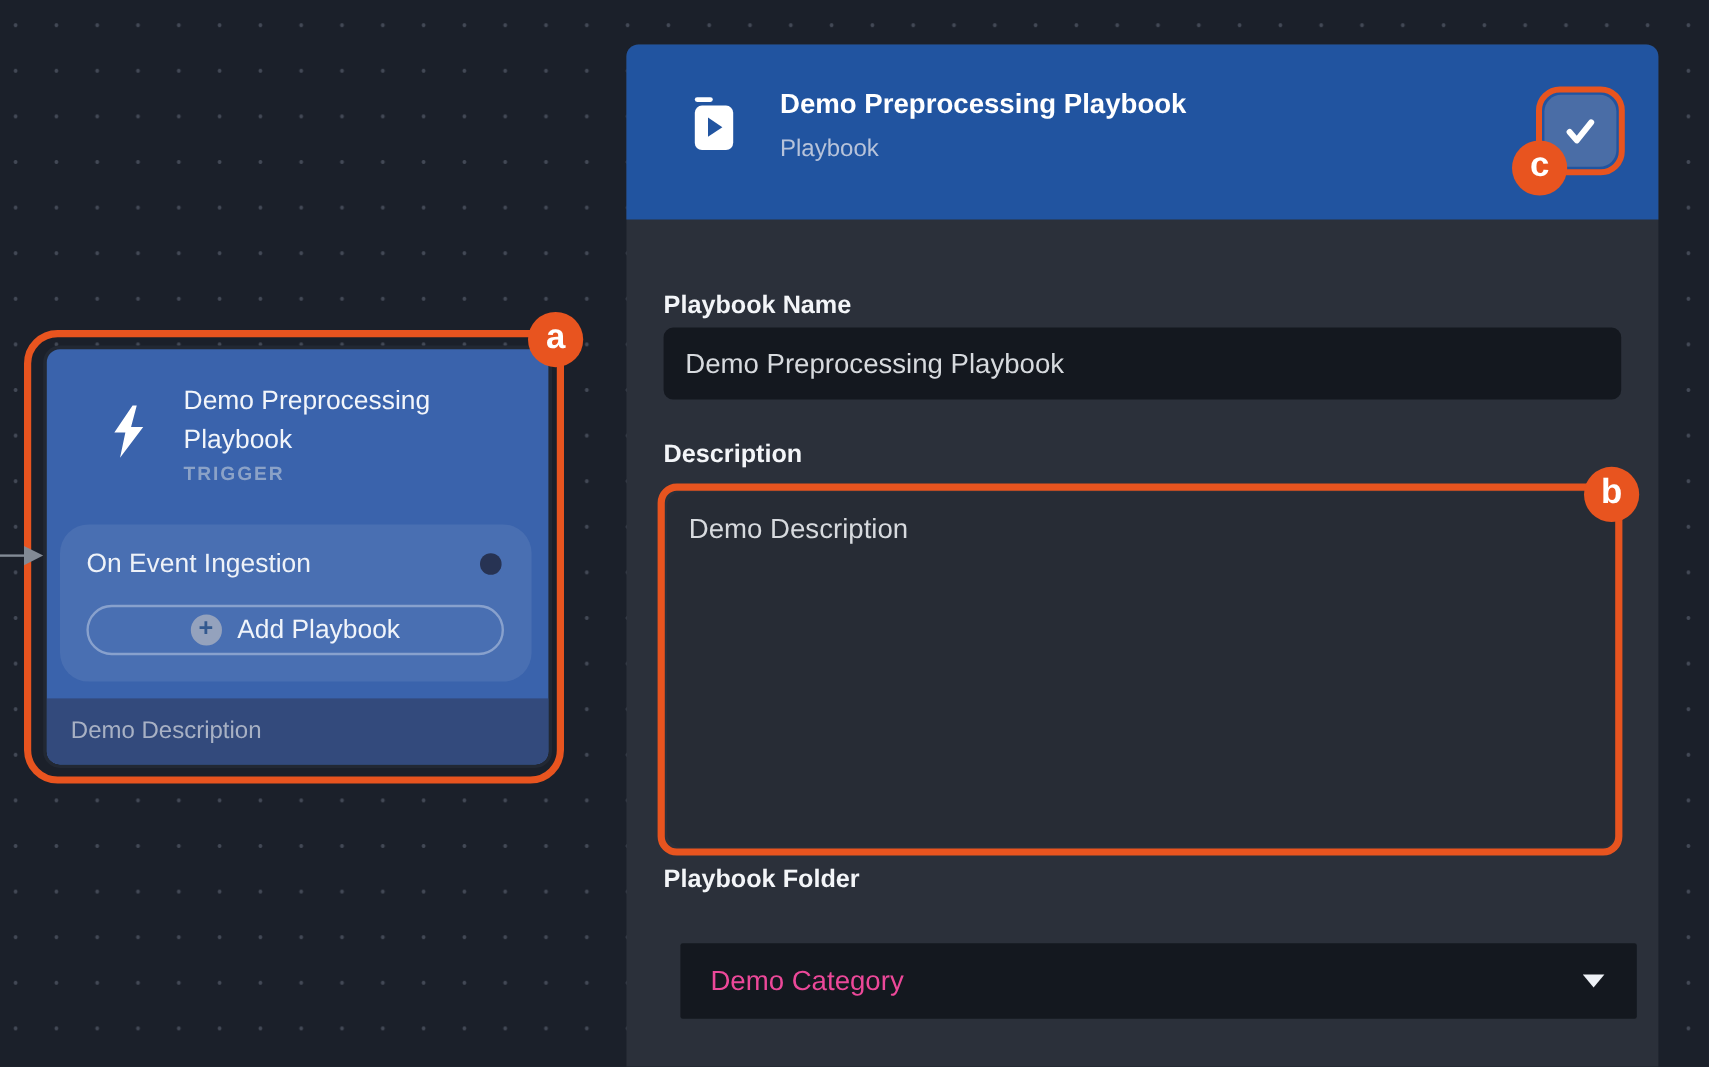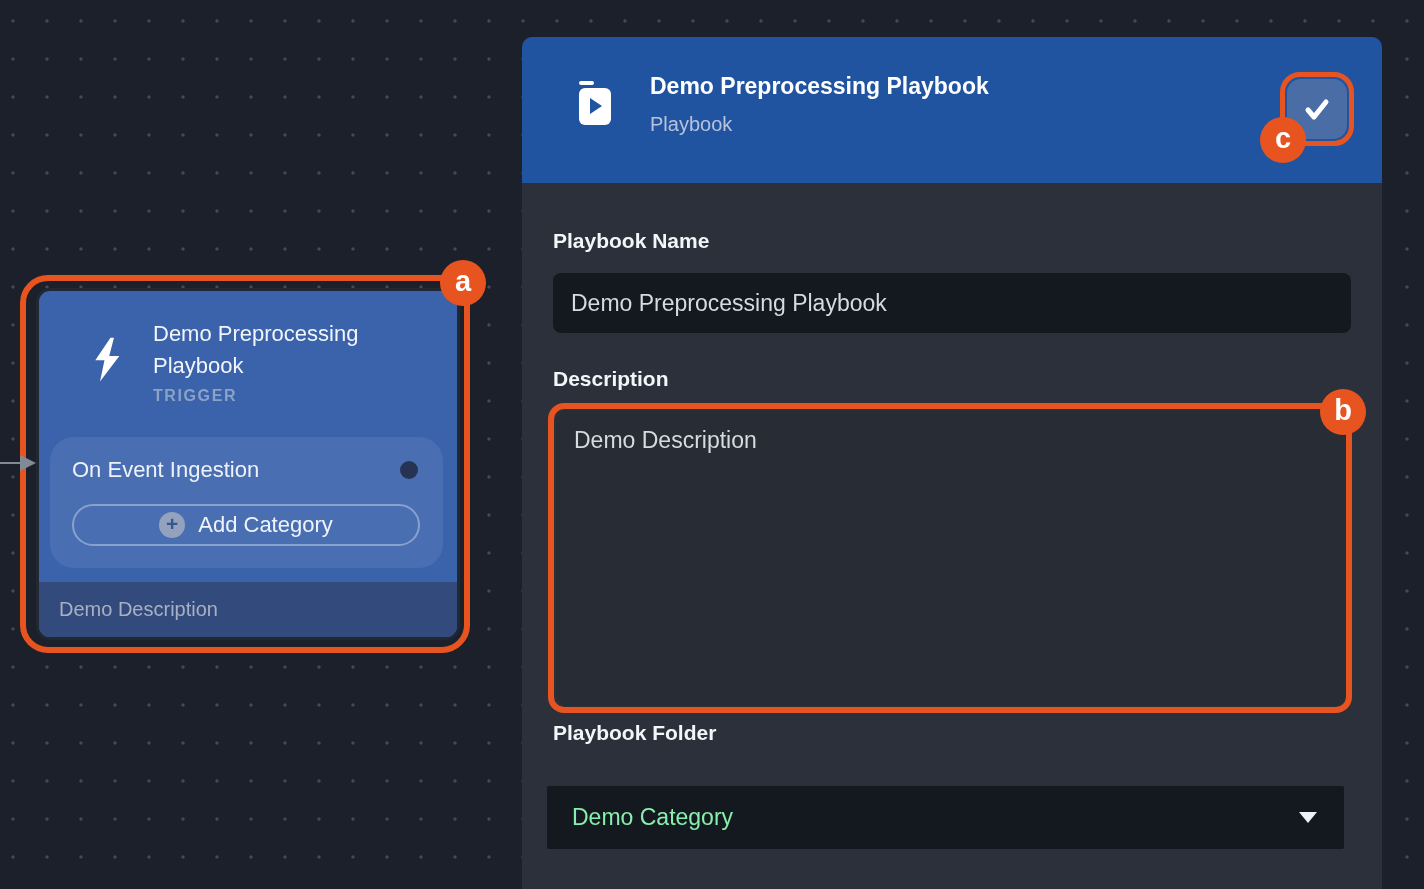--- a/index.html
+++ b/index.html
@@ -71,23 +71,23 @@
     position:absolute; left:31px; top:236px; width:798px; height:60px;
     background:#14181f; border:none; outline:none; border-radius:8px;
     padding:0 18px; font-size:23px; color:#d7dade; font-family:inherit;
   }
   .desc-area {
     position:absolute; left:34px; top:373px; width:790px; height:296px;
     background:#272c35; border-radius:12px; padding:17px 18px;
     font-size:23px; color:#d7dade; cursor:text;
   }
   .folder-select {
-    position:absolute; left:25px; top:749px; width:797px; height:63px;
+    position:absolute; left:45px; top:749px; width:797px; height:63px;
     background:#14181f; border-radius:2px; display:flex; align-items:center;
-    padding-left:25px; font-size:23px; color:#86efac; cursor:pointer;
+    padding-left:25px; font-size:23px; color:#ec4899; cursor:pointer;
   }
   .caret-down { position:absolute; right:27px; top:26px; width:0; height:0;
     border-top:11px solid #eef1f6; border-left:9px solid transparent; border-right:9px solid transparent; }
 
   
   .hl { position:absolute; border:6px solid #e8541f; pointer-events:none; z-index:6; }
   .hl-a { left:20px;  top:275px; width:450px; height:378px; border-radius:28px; }
   .hl-b { left:548px; top:403px; width:804px; height:310px; border-radius:16px; }
   .hl-c { left:1280px; top:72px; width:74px;  height:74px;  border-width:5px; border-radius:20px; }
   .badge {
@@ -112,21 +112,21 @@
   <div class="node-title">Demo Preprocessing Playbook</div>
   <div class="node-type">TRIGGER</div>
 
   <div class="trigger-box">
     <div class="trigger-row">
       <span class="trigger-row-label">On Event Ingestion</span>
       <span class="port-dot"></span>
     </div>
     <div class="add-trigger-btn">
       <span class="plus-circle">+</span>
-      <span class="add-trigger-label">Add Category</span>
+      <span class="add-trigger-label">Add Playbook</span>
     </div>
   </div>
 
   <div class="node-footer">Demo Description</div>
 </div>
 
 <div class="panel">
   <div class="panel-header">
     <div class="book-icon">
       <div class="book-tab"></div>
@@ -135,21 +135,21 @@
     </div>
     <div class="panel-title">Demo Preprocessing Playbook</div>
     <div class="panel-subtitle">Playbook</div>
     <div class="save-btn">
       <svg width="34" height="34" viewBox="0 0 34 34">
         <polyline points="8,18 14,25 26,10" fill="none" stroke="#ffffff" stroke-width="5" stroke-linecap="round" stroke-linejoin="round"></polyline>
       </svg>
     </div>
   </div>
 
-  <div class="field-label" style="top:192px;">Playbook Name</div>
+  <div class="field-label" style="top:206px;">Playbook Name</div>
   <input class="name-input" readonly="" value="Demo Preprocessing Playbook" style="">
 
   <div class="field-label" style="top:330px;">Description</div>
   <div class="desc-area">Demo Description</div>
 
   <div class="field-label" style="top:684px;">Playbook Folder</div>
   <div class="folder-select">
     <span>Demo Category</span>
     <span class="caret-down"></span>
   </div>

